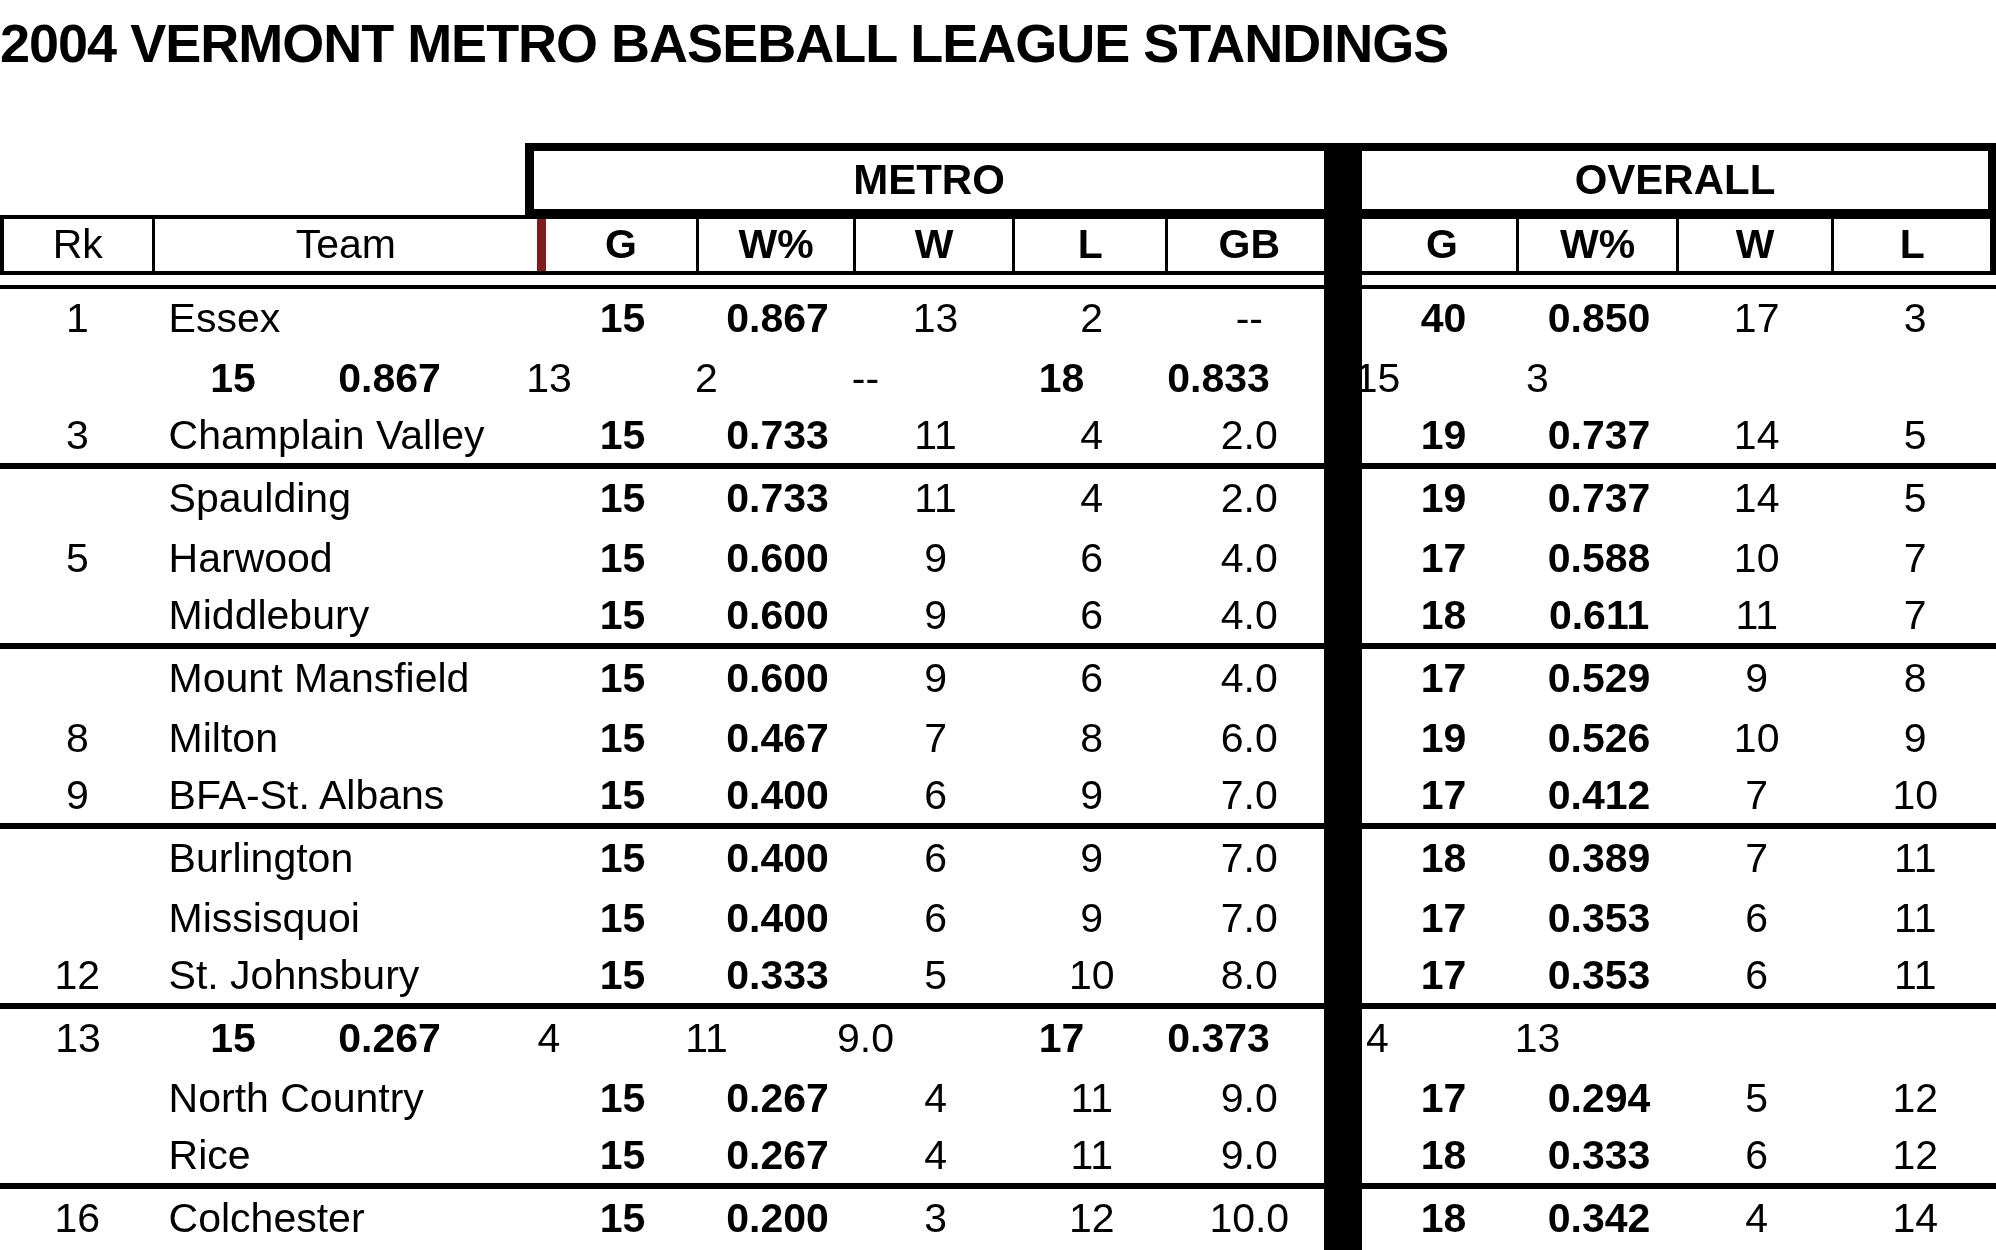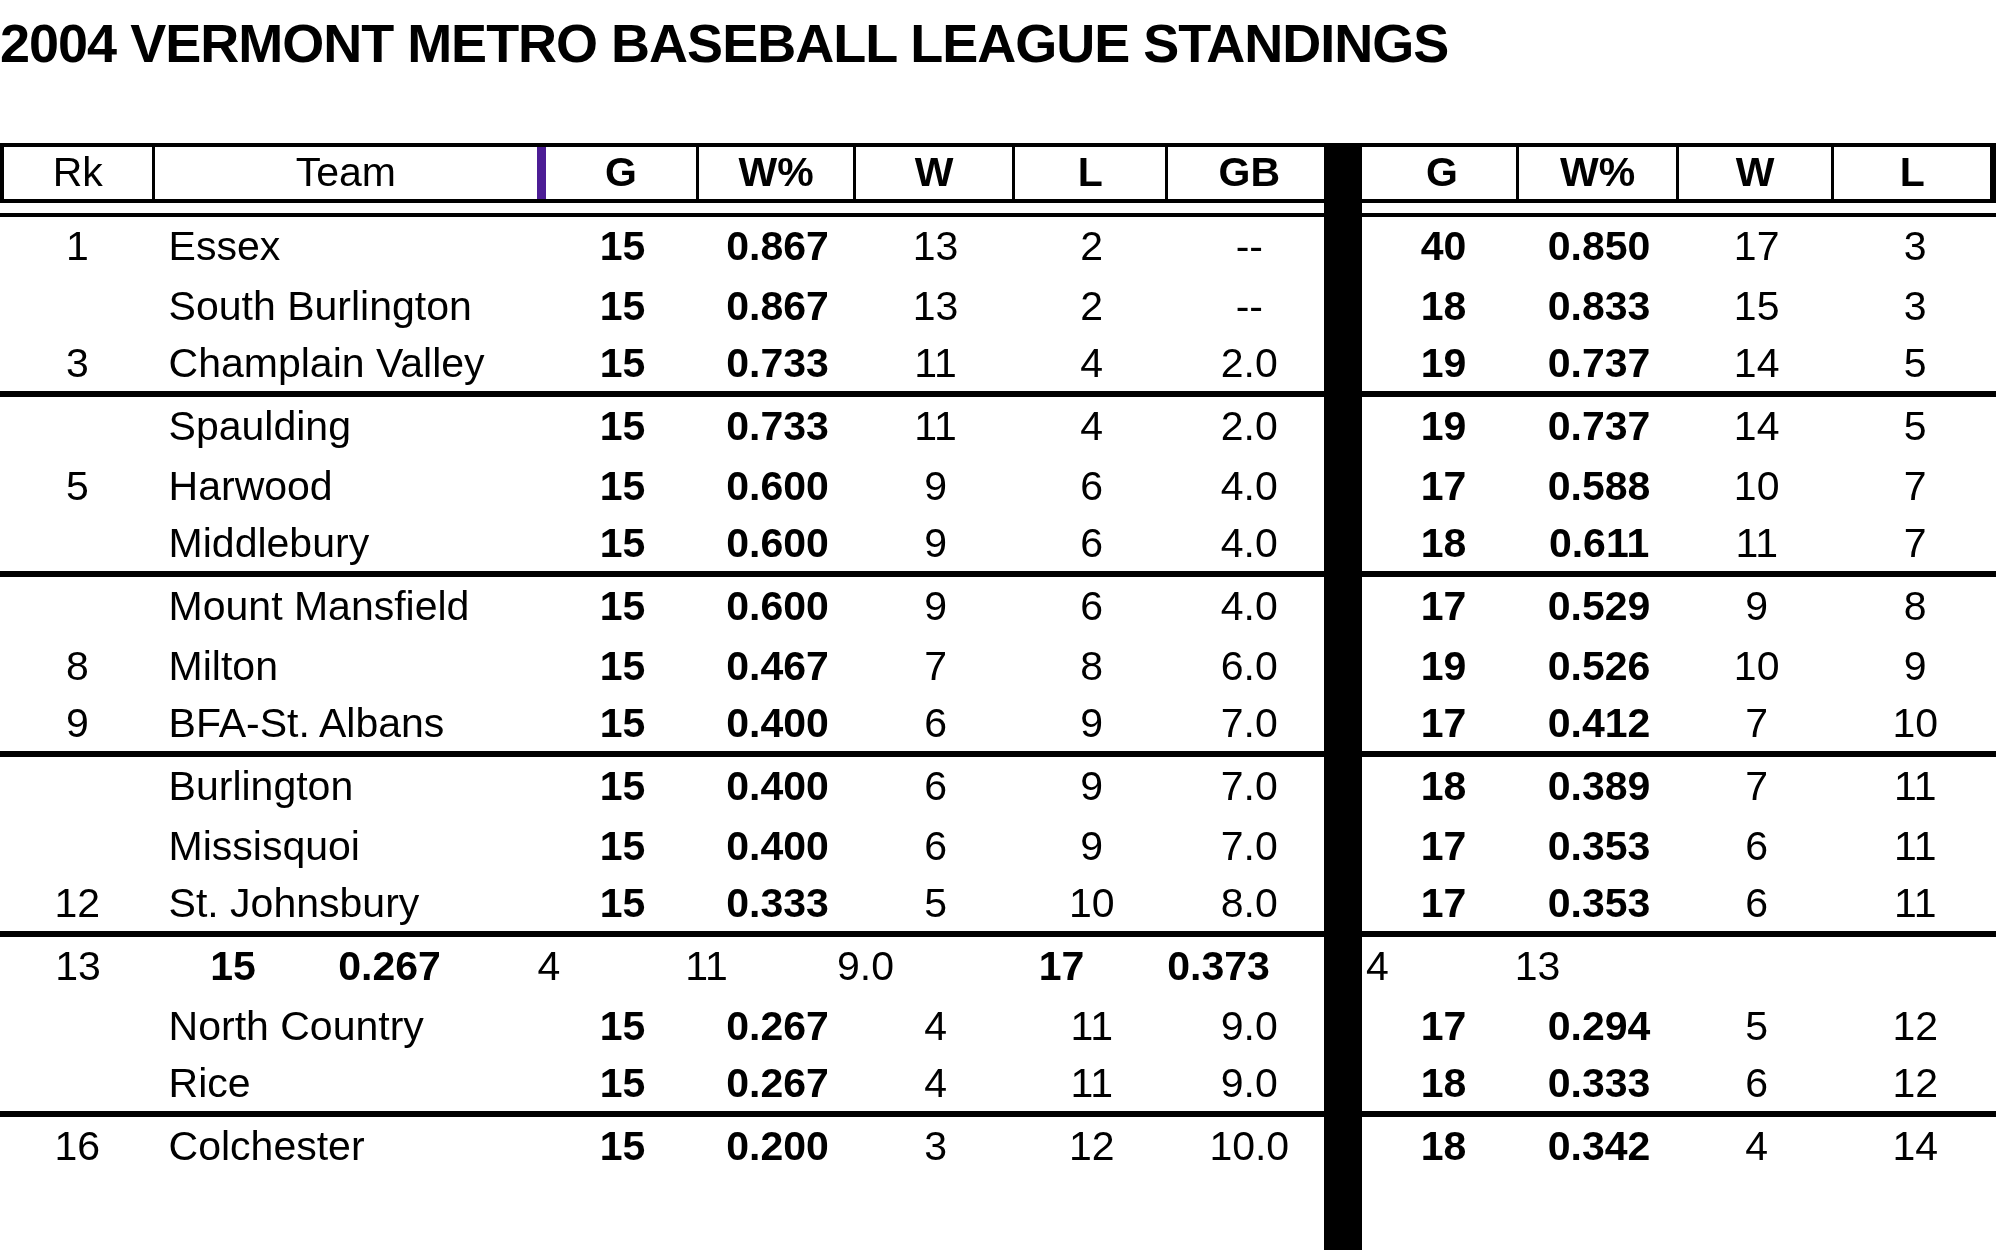--- a/index.html
+++ b/index.html
@@ -35,21 +35,21 @@
     font-size:42px; font-weight:bold; text-align:center; line-height:57px;
   }
   .g-metro { width:799px; border:8px solid #000; border-left-width:9px; border-right:0; border-bottom-width:6px; }
   .g-gap { width:38px; }
   .g-overall { width:634px; border:8px solid #000; border-left:0; border-bottom-width:6px; }
 
   
   .head-row { height:60px; border-top:4px solid #000; border-bottom:4px solid #000; box-sizing:border-box; font-size:41px; }
   .head-row .c { line-height:50px; border-right:3px solid #000; }
   .head-row .c.rank { border-left:4px solid #000; }
-  .head-row .c.team { border-right:9px solid #4c1d95; text-align:center; padding-left:0; }
+  .head-row .c.team { border-right:9px solid #7f1d1d; text-align:center; padding-left:0; }
   .head-row .c.n5 { border-right:0; }
   .head-row .c.gap { border-right:0; }
   .head-row .c.n9 { border-right:6px solid #000; }
 
   
   .dline { height:10px; border-bottom:4px solid #000; }
 
   
   .row { display:flex; height:60px; box-sizing:border-box; font-size:41px; }
   .row .c { line-height:58px; }
@@ -59,20 +59,26 @@
   
   .vbar { position:absolute; left:1324px; top:143px; width:38px; height:1107px; background:#000; }
 </style>
 </head>
 <body>
 
 <h1 class="title">2004 VERMONT METRO BASEBALL LEAGUE STANDINGS</h1>
 
 <div class="table">
 
+  <div class="group-row row-flex">
+    <div class="g-spacer"></div>
+    <div class="g-box g-metro">METRO</div>
+    <div class="g-gap"></div>
+    <div class="g-box g-overall">OVERALL</div>
+  </div>
 
   <div class="head-row row-flex">
     <div class="c rank">Rk</div>
     <div class="c team">Team</div>
     <div class="c n1 b">G</div>
     <div class="c n2 b">W%</div>
     <div class="c n3 b">W</div>
     <div class="c n4 b">L</div>
     <div class="c n5 b">GB</div>
     <div class="c gap"></div>
@@ -94,21 +100,20 @@
     <div class="c n4">2</div>
     <div class="c n5">--</div>
     <div class="c gap"></div>
     <div class="c n6 b">40</div>
     <div class="c n7 b">0.850</div>
     <div class="c n8">17</div>
     <div class="c n9">3</div>
   </div>
       <div class="row">
     <div class="c rank"></div>
-    <div class="c team">South Burlington</div>
     <div class="c n1 b">15</div>
     <div class="c n2 b">0.867</div>
     <div class="c n3">13</div>
     <div class="c n4">2</div>
     <div class="c n5">--</div>
     <div class="c gap"></div>
     <div class="c n6 b">18</div>
     <div class="c n7 b">0.833</div>
     <div class="c n8">15</div>
     <div class="c n9">3</div>

